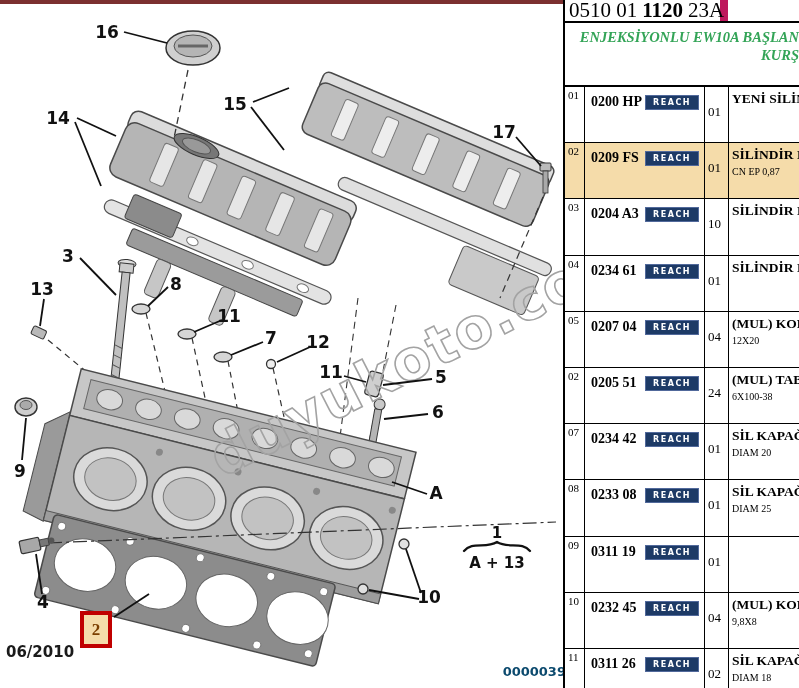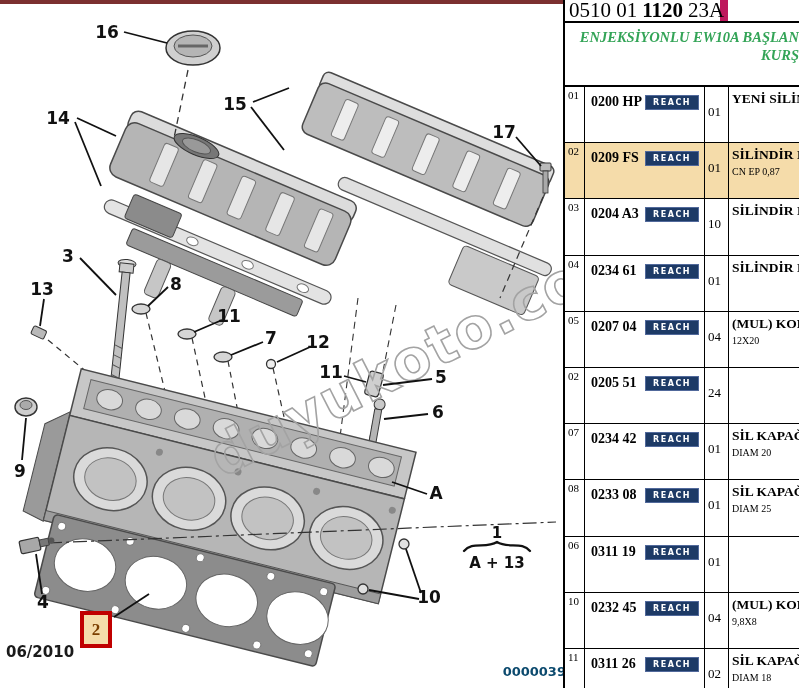--- a/index.html
+++ b/index.html
@@ -368,20 +368,24 @@
   </div>
         <div class="prow">
     <div class="c-num">02</div>
     <div class="c-ref">
       <div class="ref-line">
         <span class="ref-txt">0205 51</span>
         <span class="reach">REACH</span>
       </div>
     </div>
     <div class="c-qty">24</div>
+    <div class="c-desc">
+      <div class="d1">(MUL) TAB</div>
+      <div class="d2">6X100-38</div>
+    </div>
   </div>
         <div class="prow">
     <div class="c-num">07</div>
     <div class="c-ref">
       <div class="ref-line">
         <span class="ref-txt">0234 42</span>
         <span class="reach">REACH</span>
       </div>
     </div>
     <div class="c-qty">01</div>
@@ -398,21 +402,21 @@
         <span class="reach">REACH</span>
       </div>
     </div>
     <div class="c-qty">01</div>
     <div class="c-desc">
       <div class="d1">SİL KAPAĞ</div>
       <div class="d2">DIAM 25</div>
     </div>
   </div>
         <div class="prow">
-    <div class="c-num">06</div>
+    <div class="c-num">09</div>
     <div class="c-ref">
       <div class="ref-line">
         <span class="ref-txt">0311 19</span>
         <span class="reach">REACH</span>
       </div>
     </div>
     <div class="c-qty">01</div>
   </div>
         <div class="prow">
     <div class="c-num">10</div>

